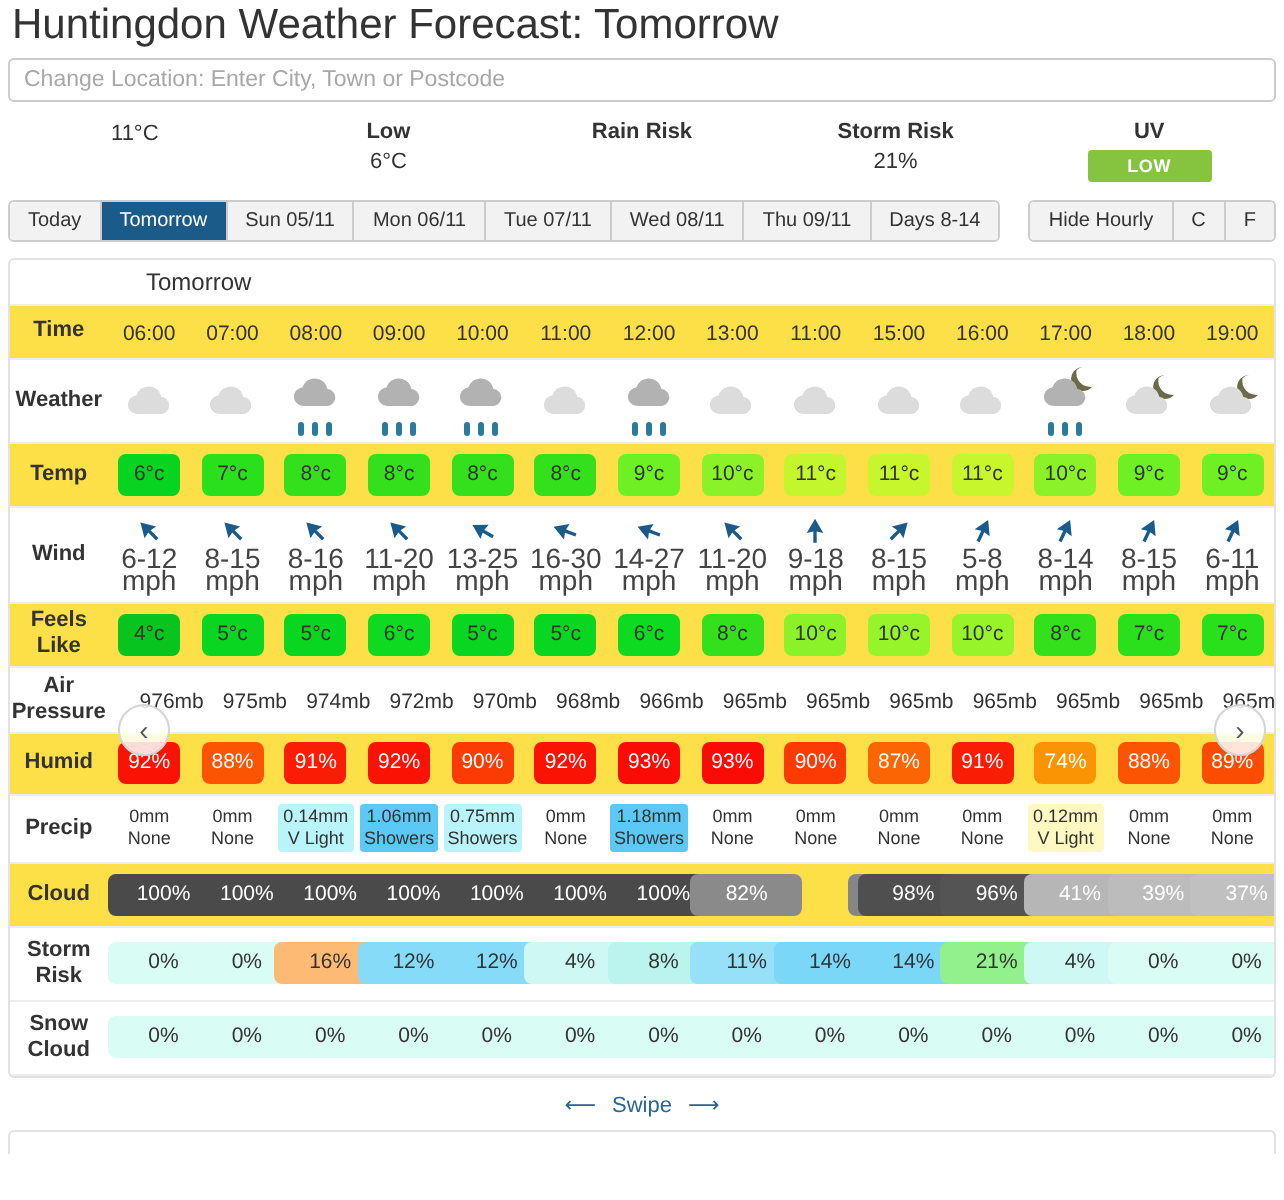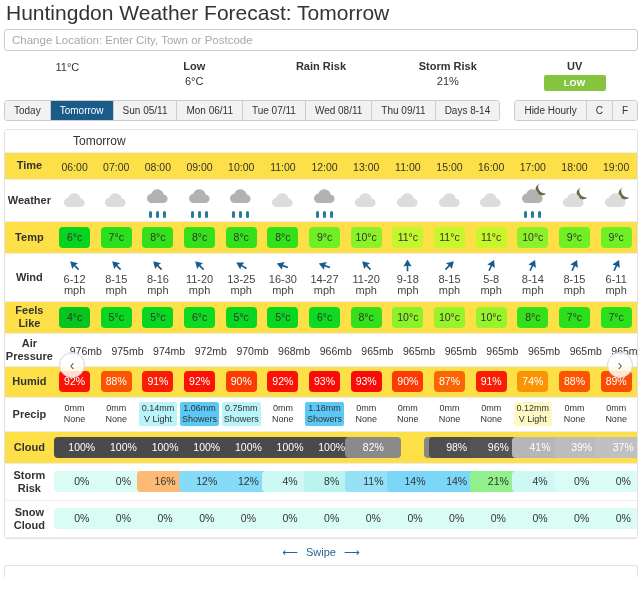--- a/index.html
+++ b/index.html
@@ -139,21 +139,21 @@
     height: 21px;
     border-radius: 4px;
     font-size: 10.5px;
     color: #333;
     text-align: center;
   }
   .chip.hum { color: #ffffff; font-weight: normal; }
   .chip.cloud { color: #ffffff; }
   .chip.wide { width: 56px; }
 
-  .wind-cell { font-size: 11px; color: #444; line-height: 11px; }
+  .wind-cell { font-size: 14px; color: #444; line-height: 11px; }
   .wind-arrow { display:block; margin: 0 auto 1px auto; }
 
   .precip-box {
     display: inline-block;
     font-size: 9px;
     line-height: 11px;
     border-radius: 2px;
     padding: 1px 2px;
     min-width: 38px;
   }

